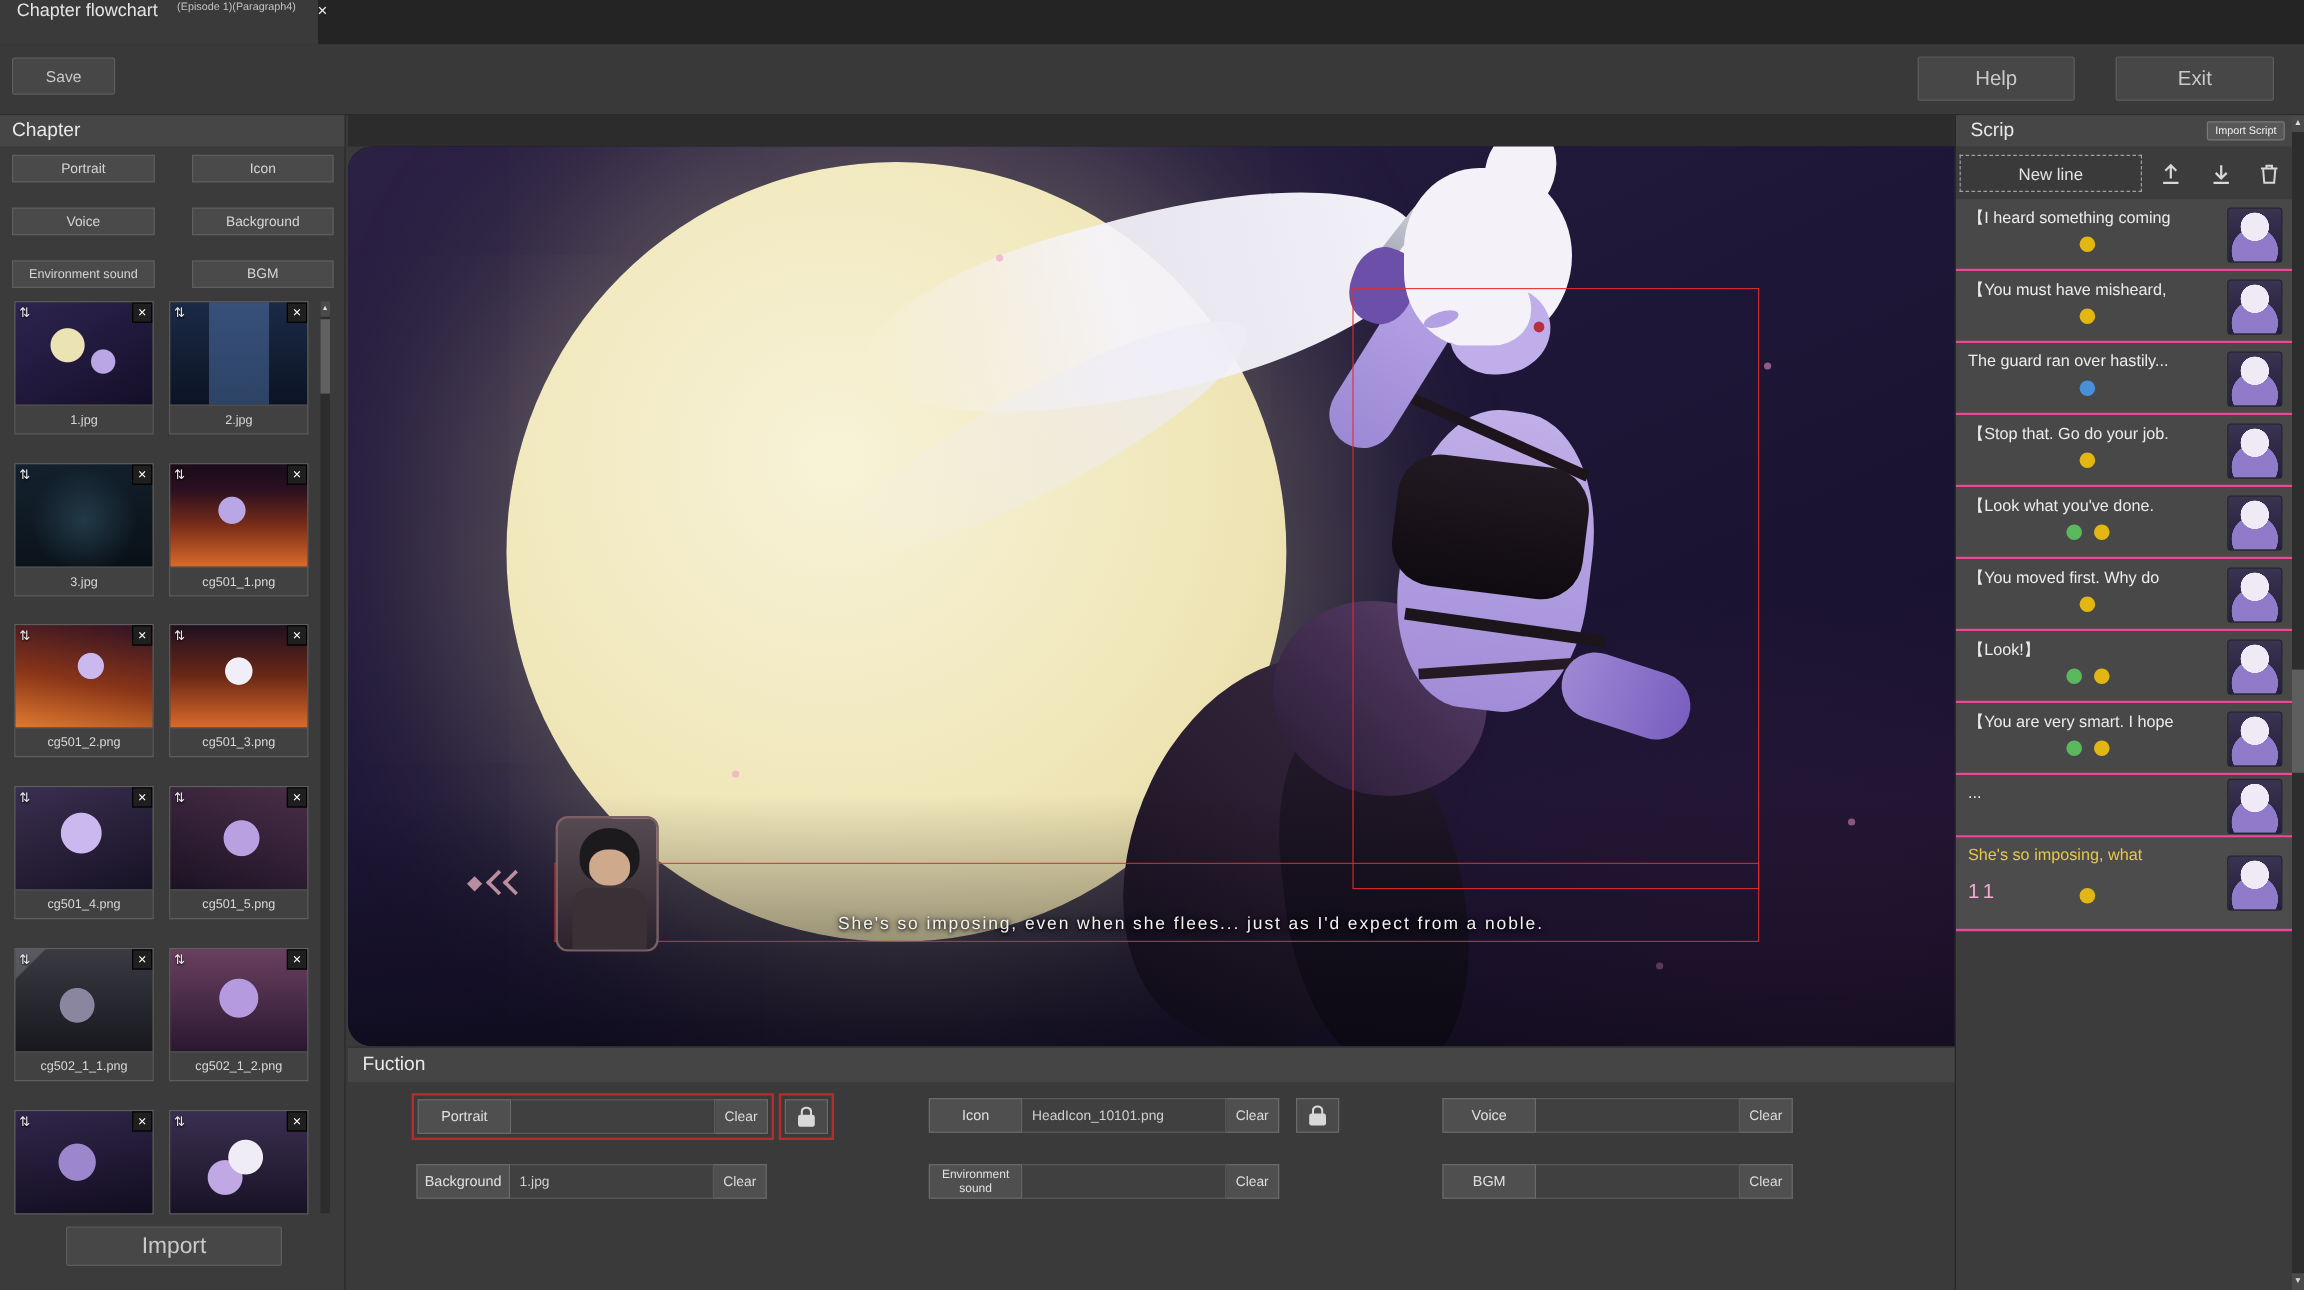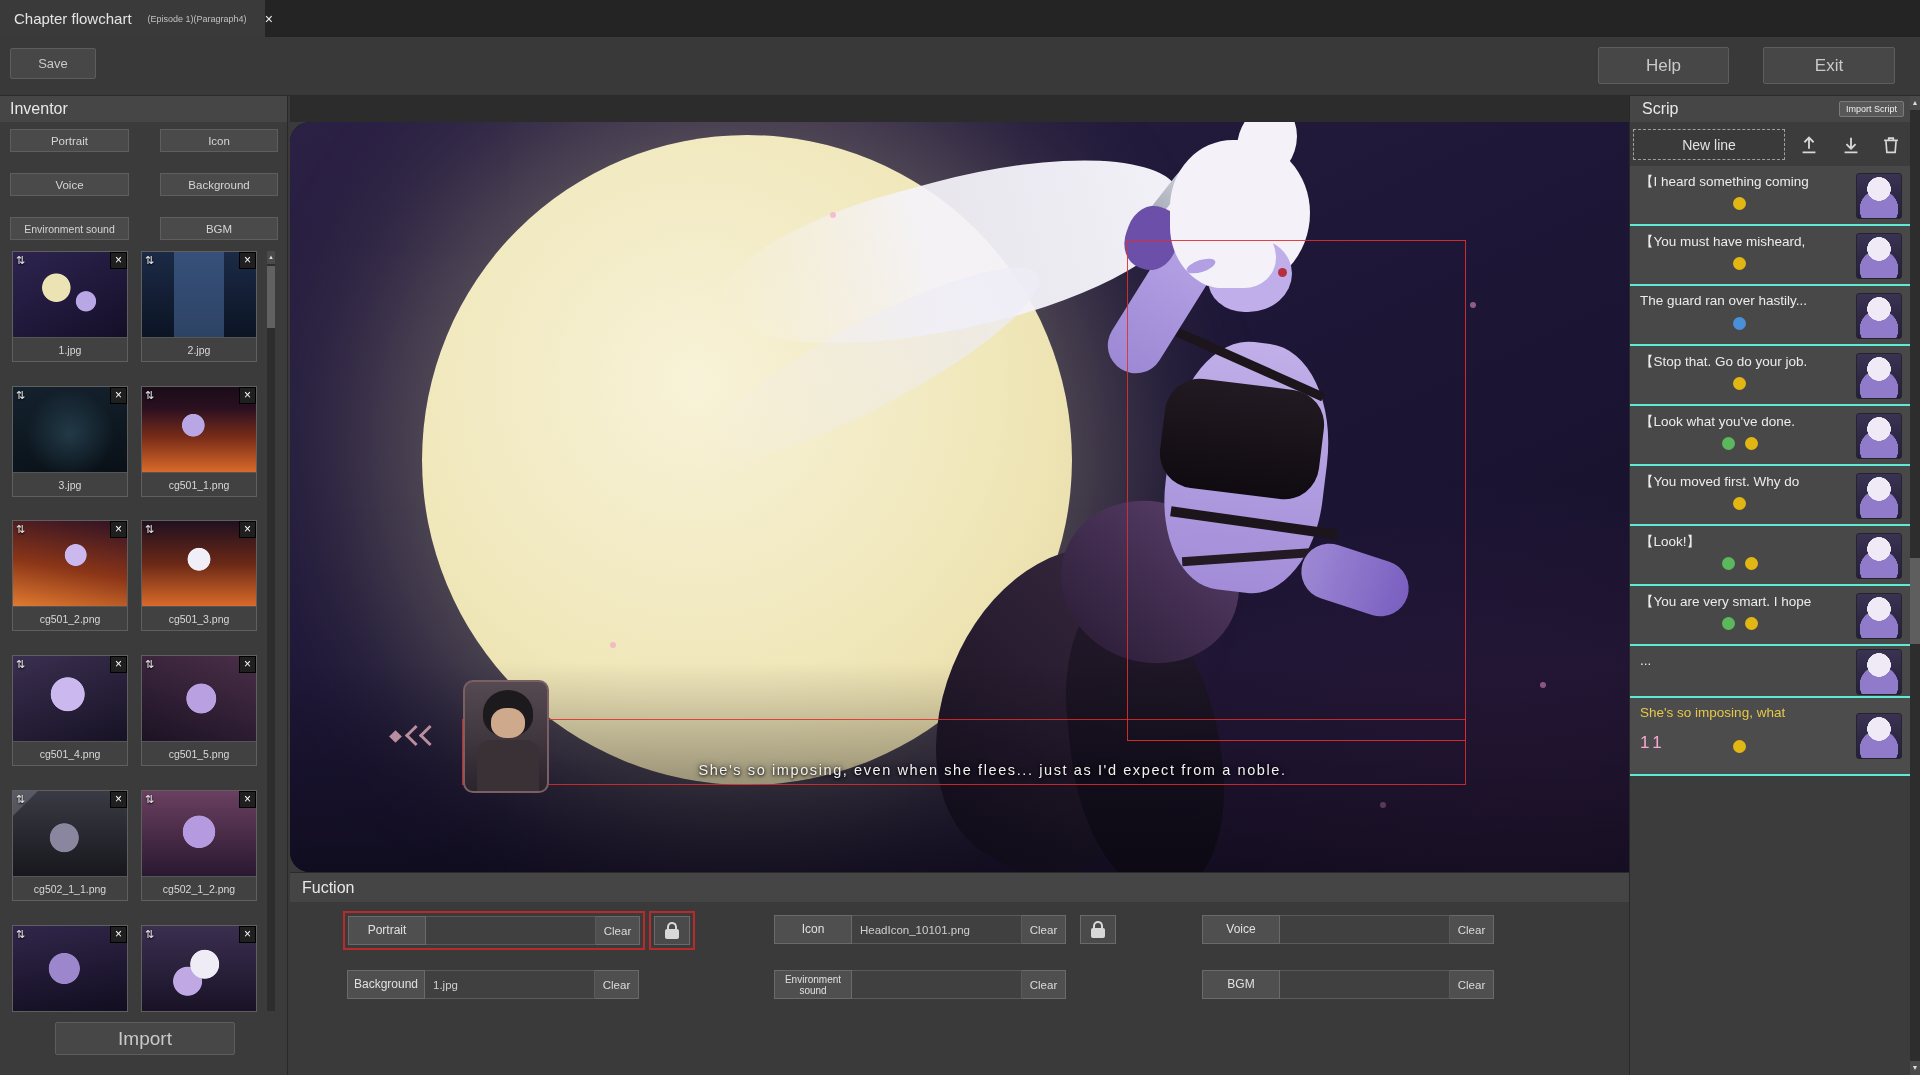--- a/index.html
+++ b/index.html
@@ -1,21 +1,21 @@
 <!DOCTYPE html>
 <html><head>
 <meta charset="utf-8">
 <style>
   * { margin:0; padding:0; box-sizing:border-box; }
   html,body { width:1920px; height:1075px; overflow:hidden; }
   body { position:relative; background:#3a3a3a; font-family:"Liberation Sans",sans-serif; color:#ddd; }
 
   
   .tabbar { position:absolute; left:0; top:0; width:1920px; height:37px; background:#242424; }
-  .tab-active { position:absolute; left:0; top:0; height:37px; width:265px; background:#3a3a3a; display:flex; align-items:center; }
+  .tab-active { position:absolute; left:0; top:0; height:37px; width:265px; background:#3a3a3a; display:flex; align-items:flex-start; }
   .tab-title { font-size:15px; color:#e4e4e4; padding-left:14px; white-space:nowrap; }
   .tab-sub { font-size:9px; color:#c2c2c2; padding-left:16px; white-space:nowrap; }
   .tab-close { margin-left:18px; font-size:14px; color:#eee; cursor:default; }
 
   
   .toolbar { position:absolute; left:0; top:37px; width:1920px; height:59px; background:#393939; border-bottom:1px solid #2b2b2b; }
   .btn { background:#474747; border:1px solid #5d5d5d; border-radius:2px; color:#c9c9c9; display:flex; align-items:center; justify-content:center; }
   .save-btn { position:absolute; left:10px; top:11px; width:86px; height:31px; font-size:13px; }
   .help-btn { position:absolute; left:1598px; top:10px; width:131px; height:37px; font-size:17px; }
   .exit-btn { position:absolute; left:1763px; top:10px; width:132px; height:37px; font-size:17px; }
@@ -129,21 +129,21 @@
   
   .right-panel { position:absolute; left:1629px; top:96px; width:281px; height:979px; background:#3c3c3c; border-left:1px solid #282828; }
   .rp-header { position:relative; height:26px; background:#464646; color:#e8e8e8; font-size:16px; display:flex; align-items:center; padding-left:12px; }
   .import-script { position:absolute; right:6px; top:5px; height:16px; padding:0 6px; background:#585858; border:1px solid #7a7a7a;
     color:#f0f0f0; font-size:9px; display:flex; align-items:center; border-radius:2px; }
   .newline-btn { position:absolute; left:3px; top:33px; width:152px; height:31px; border:1px dashed #a0a0a0; background:#3a3a3a;
     color:#e2e2e2; font-size:14px; display:flex; align-items:center; justify-content:center; }
   .icon-btn { position:absolute; top:36px; width:26px; height:26px; background:transparent; border:none; display:flex; align-items:center; justify-content:center; }
 
   .slist { position:absolute; left:0; top:70px; width:281px; }
-  .sline { position:relative; width:281px; height:60px; background:#484848; border-bottom:2px solid #5eead4; }
+  .sline { position:relative; width:281px; height:60px; background:#484848; border-bottom:2px solid #ec4899; }
   .line-text { position:absolute; left:10px; top:7px; right:62px; font-size:13.5px; color:#ececec; white-space:nowrap; overflow:hidden; }
   .line-dots { position:absolute; left:0; right:62px; top:31px; display:flex; justify-content:center; gap:10px; }
   .dot { width:13px; height:13px; border-radius:50%; display:inline-block; }
   .line-thumb { position:absolute; right:9px; top:7px; width:46px; height:46px; border-radius:3px; border:1px solid #26222e;
     background: radial-gradient(circle at 50% 34%, #efeaf6 0 32%, rgba(0,0,0,0) 33%),
                 radial-gradient(circle at 50% 80%, #8f7bc9 0 46%, rgba(0,0,0,0) 47%),
                 linear-gradient(#3a3352,#241f3a); }
   .sline.short { height:52px; }
   .sline.short .line-thumb { top:3px; }
   .sline.selected { height:78px; background:#4c4c4c; }
@@ -167,21 +167,21 @@
   </div>
 </div>
 
 <div class="toolbar">
   <div class="btn save-btn">Save</div>
   <div class="btn help-btn">Help</div>
   <div class="btn exit-btn">Exit</div>
 </div>
 
 <div class="left-panel">
-  <div class="panel-header">Inventor</div>
+  <div class="panel-header">Chapter</div>
 
   <div class="cat-btn" style="left:10px;top:33px;width:119px;">Portrait</div>
   <div class="cat-btn" style="left:160px;top:33px;width:118px;">Icon</div>
   <div class="cat-btn" style="left:10px;top:77px;width:119px;">Voice</div>
   <div class="cat-btn" style="left:160px;top:77px;width:118px;">Background</div>
   <div class="cat-btn" style="left:10px;top:121px;width:119px;font-size:10.5px;">Environment sound</div>
   <div class="cat-btn" style="left:160px;top:121px;width:118px;">BGM</div>
 
   <div class="cell" style="left:12px;top:155px;">
     <div class="cell-img t1">

